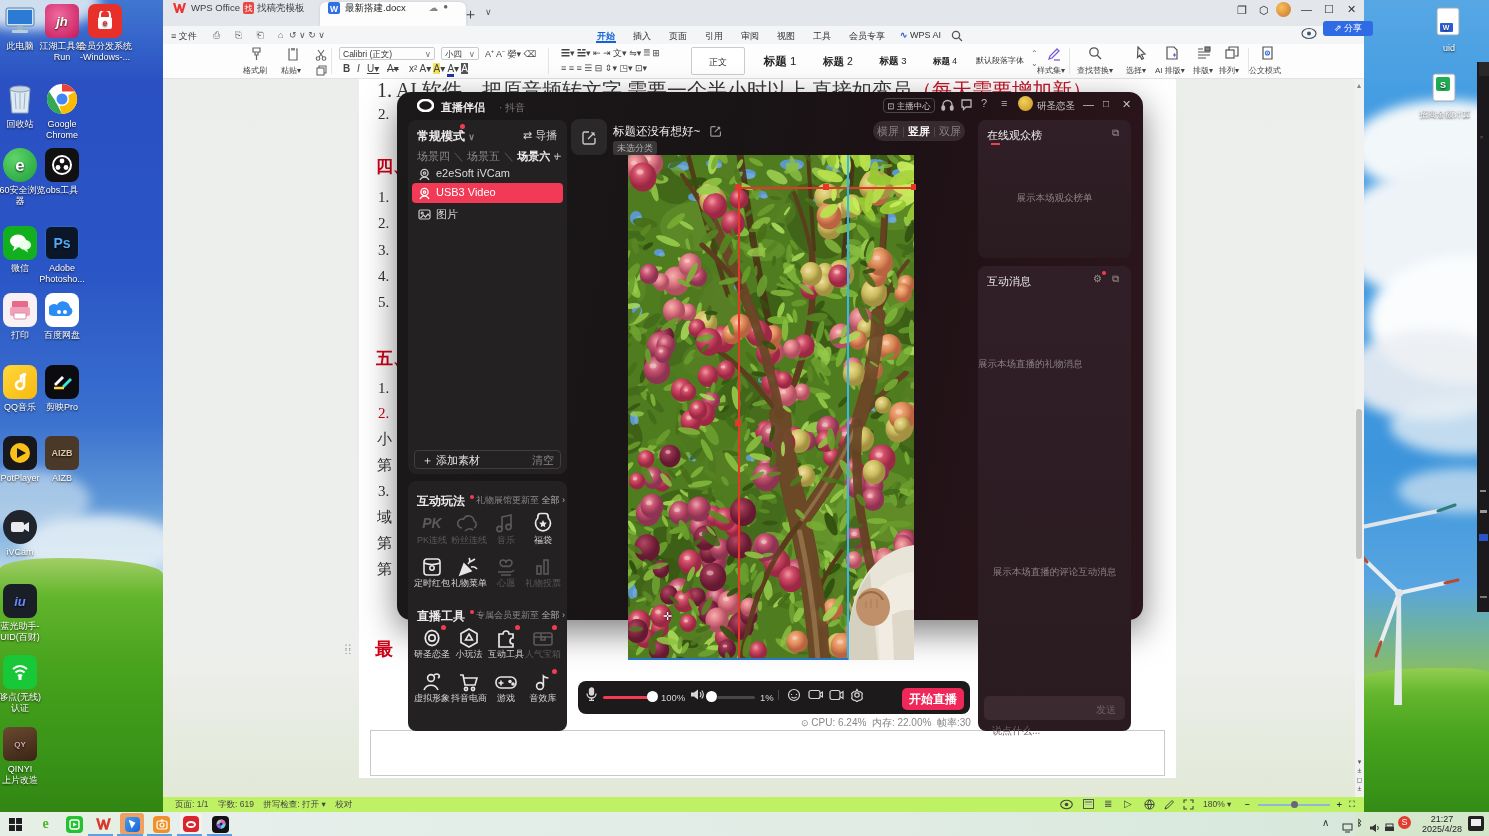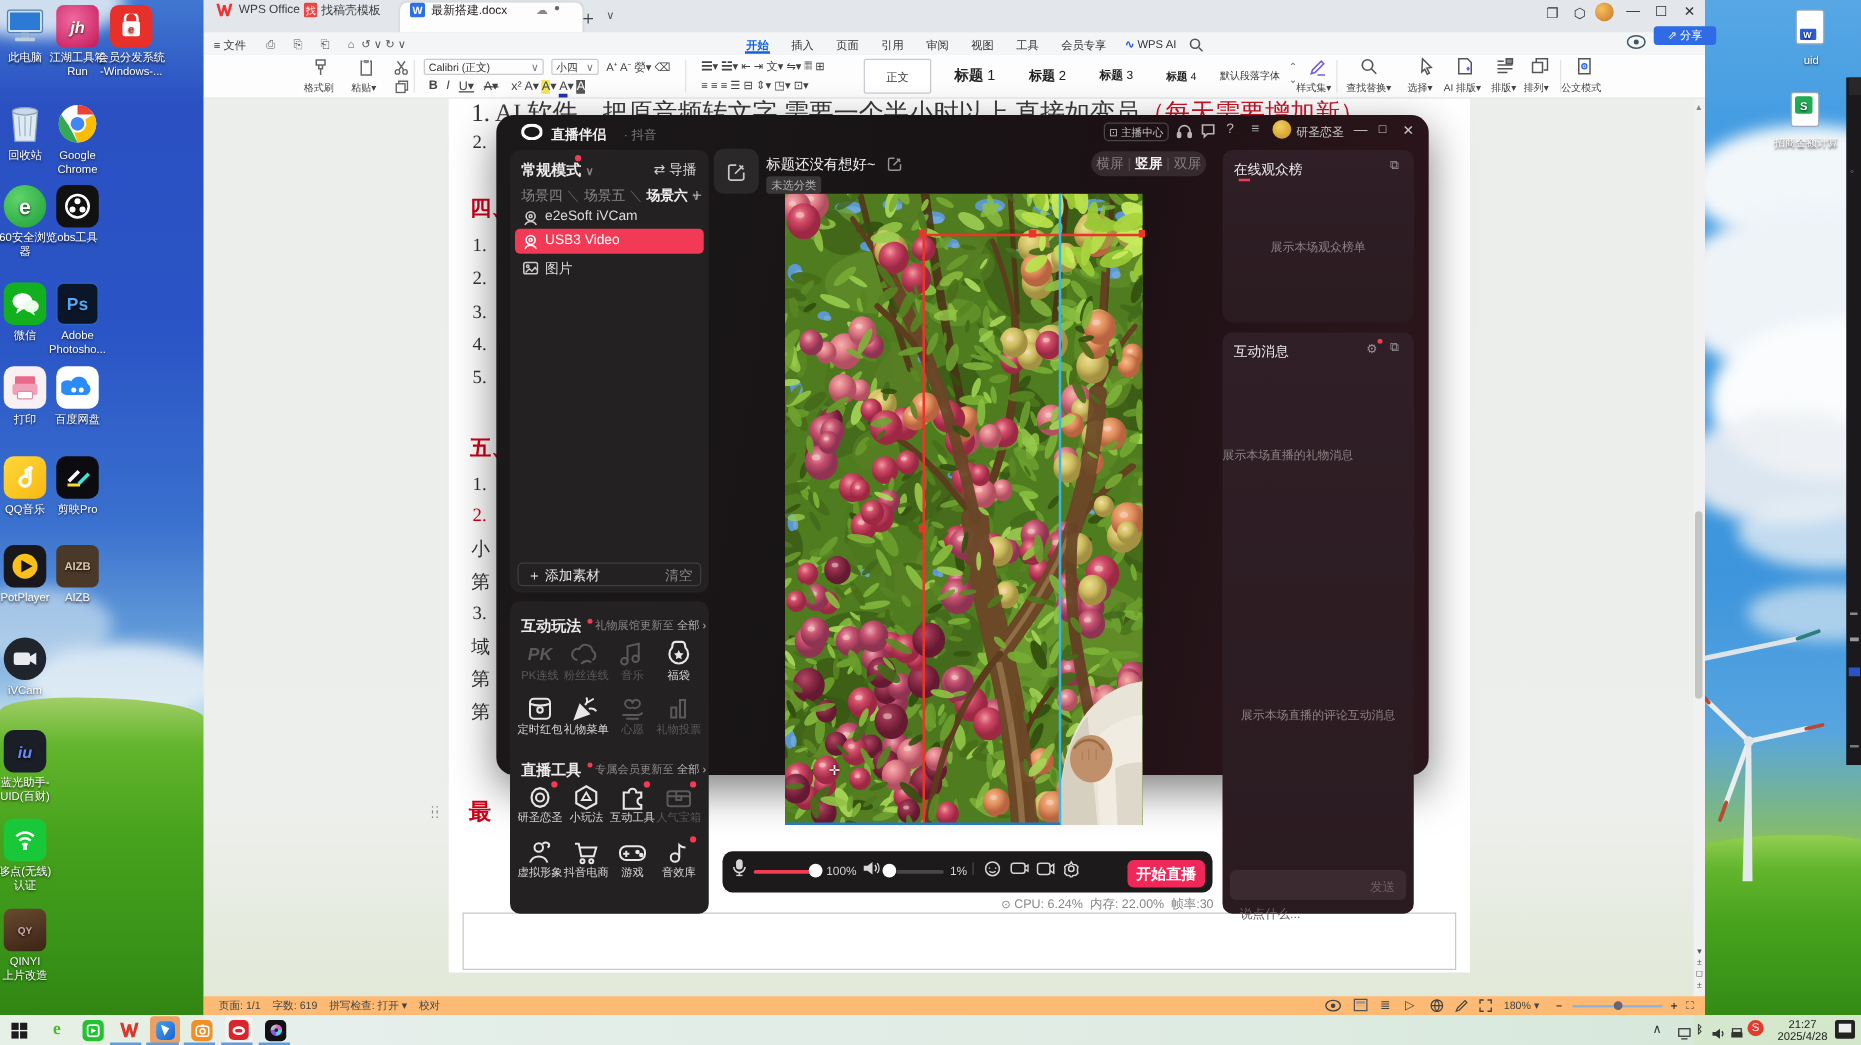--- a/index.html
+++ b/index.html
@@ -12,21 +12,21 @@
 
 .dicon{position:absolute;width:58px;text-align:center;color:#fff;font-size:9px;line-height:11px;text-shadow:0 1px 2px rgba(0,0,0,.85)}
 .dicon .ic{width:34px;height:34px;margin:0 auto 3px;border-radius:6px;position:relative;display:flex;align-items:center;justify-content:center;font-weight:bold}
 
 #wps{left:163px;top:0;width:1201px;height:812px;background:#eef0ee}
 #tabbar{left:0;top:0;width:1201px;height:26px;background:#e3e6ea}
 #menurow{left:0;top:26px;width:1201px;height:18px;background:#f4f5f7;font-size:9px;color:#333}
 #toolbar{left:0;top:44px;width:1201px;height:35px;background:#fdfdfe;border-bottom:1px solid #e0e2e4}
 #docarea{left:0;top:79px;width:1192px;height:718px;background:linear-gradient(180deg,#eceeec 0%,#edefec 80%,#e6ebdf 92%,#e2e9d8 100%)}
 #page{left:196px;top:0px;width:817px;height:699px;background:#fff}
-#statusbar{left:0;top:797px;width:1201px;height:15px;background:#fdba74;font-size:8.5px;color:#454545}
+#statusbar{left:0;top:797px;width:1201px;height:15px;background:#bef264;font-size:8.5px;color:#454545}
 .wtab{position:absolute;top:2px;height:24px;white-space:nowrap;border-radius:6px 6px 0 0;font-size:9.5px;color:#333;display:flex;padding:0 8px;gap:5px}
 
 #app{left:397px;top:92px;width:746px;height:528px;border-radius:14px;background:linear-gradient(100deg,#1c191a 0%,#181415 42%,#1d1115 62%,#271419 82%,#2b161c 100%);box-shadow:0 12px 34px rgba(0,0,0,.5);color:#ddd;font-size:12px}
 .card{position:absolute;border-radius:8px;background:#232122}
 .rcard{position:absolute;border-radius:8px;background:linear-gradient(180deg,#301f26 0%,#2a1b21 100%)}
 .glabel{font-size:9px;color:#d8d6d7;text-align:center;white-space:nowrap}
 .gicon{width:26px;height:22px;display:flex;align-items:center;justify-content:center}
 .gray{color:#5c595a}
 
 #taskbar{left:0;top:812px;width:1489px;height:24px;background:linear-gradient(90deg,rgba(238,244,238,.96) 0%,rgba(233,241,230,.95) 55%,rgba(223,238,216,.93) 100%);display:flex;align-items:center}

